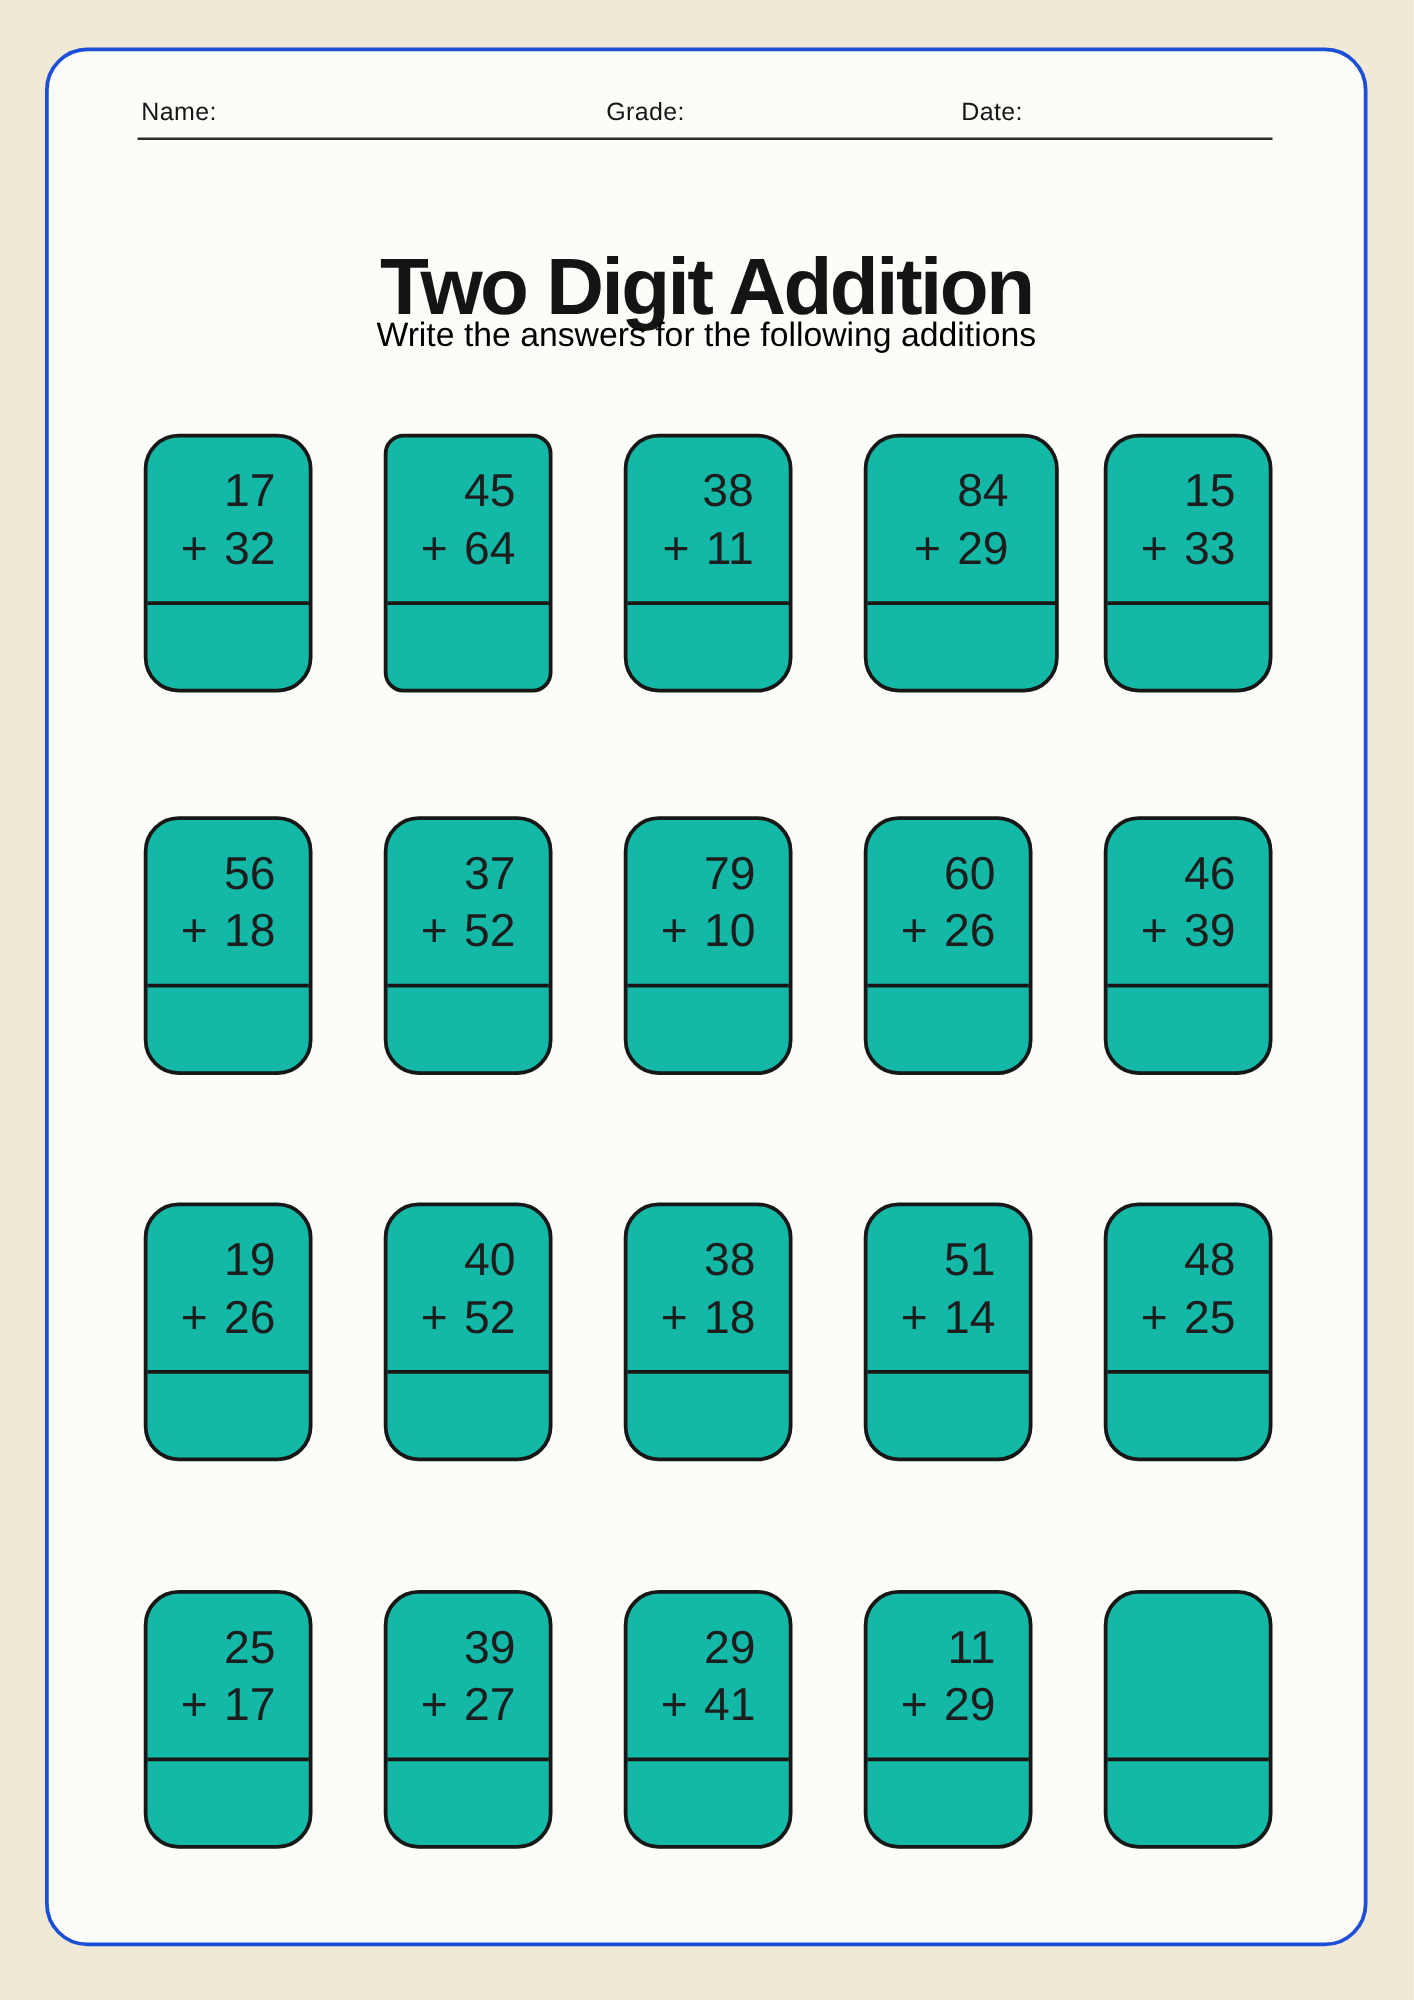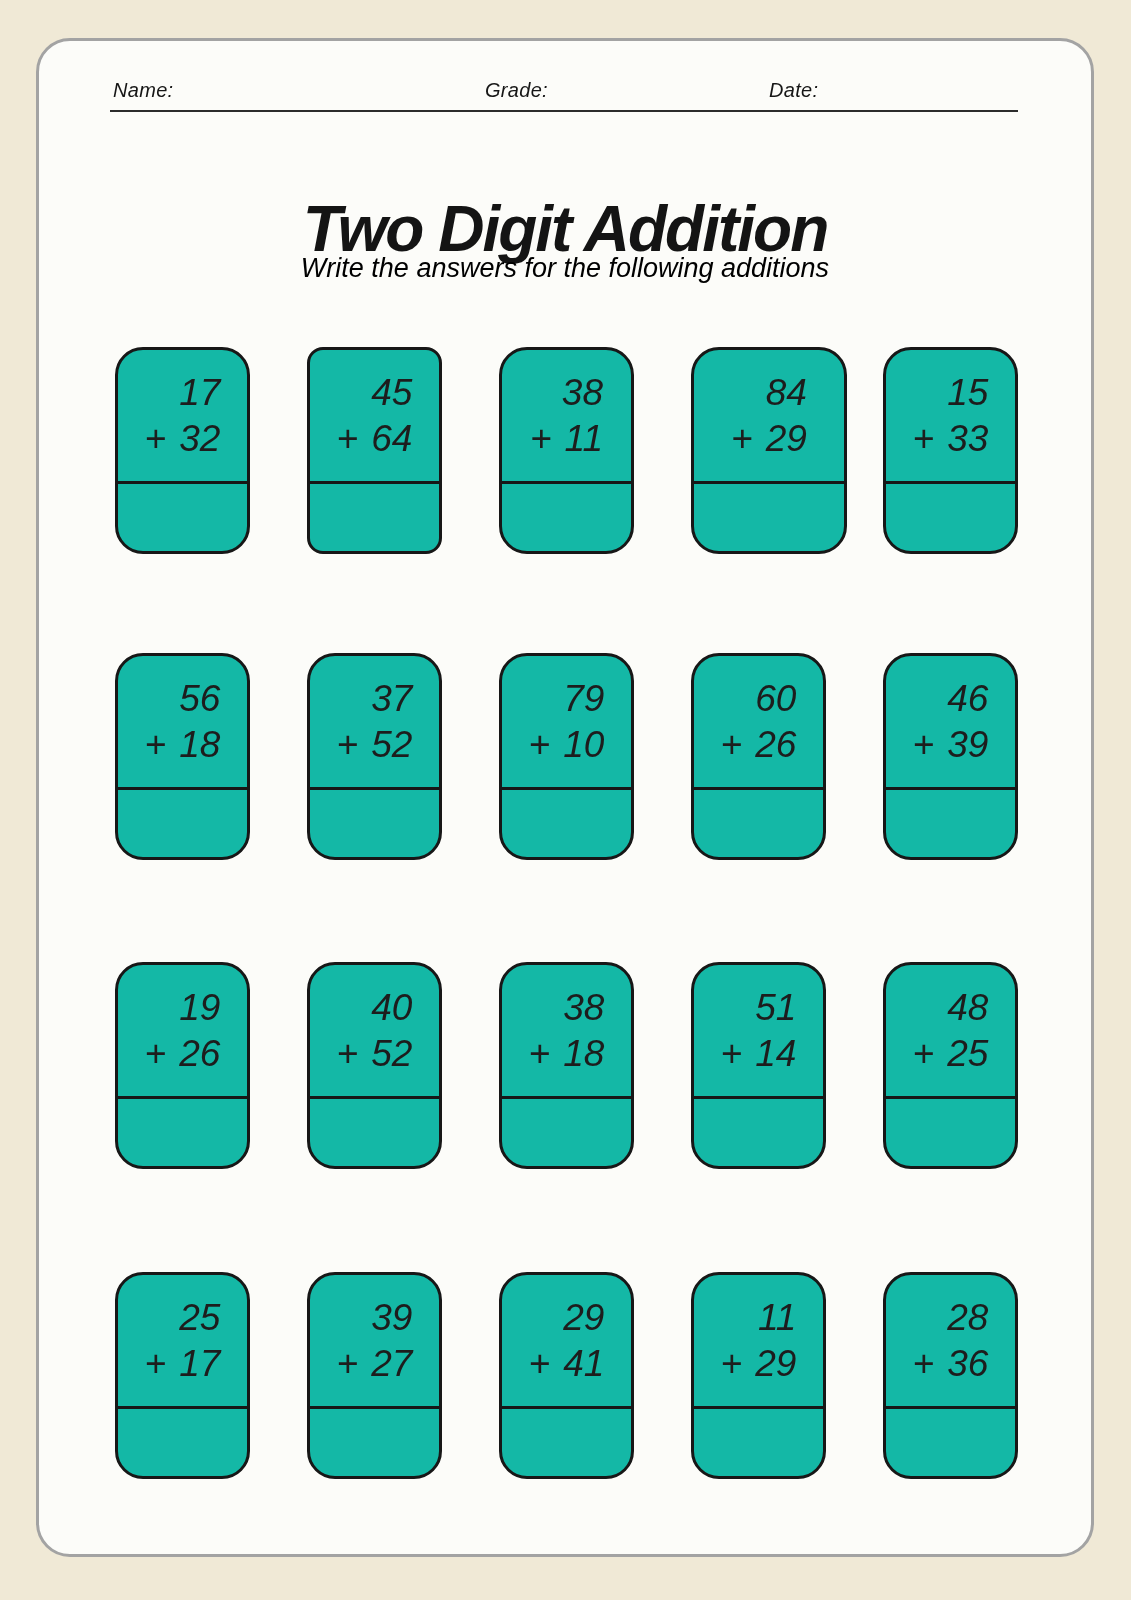--- a/index.html
+++ b/index.html
@@ -15,23 +15,22 @@
     color: #1A1A1A;
     overflow: hidden;
   }
   .sheet {
     position: absolute;
     left: 36px;
     top: 38px;
     width: 1052px;
     height: 1513px;
     background: #FCFCF9;
-    border: 3px solid #a3a3a3;
+    border: 3px solid #1d4ed8;
     border-radius: 34px;
-    font-style: italic;
   }
   
   .hdr-label {
     position: absolute;
     top: 38px;
     font-size: 20px;
     letter-spacing: 0.3px;
     color: #161616;
     white-space: nowrap;
   }
@@ -368,25 +367,17 @@
         <div class="line2">
           <span class="op">+</span><span class="operand">29</span>
         </div>
       </div>
     </div>
     <div class="divider"></div>
     <div class="answer-area"></div>
   </div>
 
   <div class="card" style="left: 844px; top: 1231px;">
-    <div class="top-area">
-      <div class="prob">
-        <div class="line1">28</div>
-        <div class="line2">
-          <span class="op">+</span><span class="operand">36</span>
-        </div>
-      </div>
-    </div>
     <div class="divider"></div>
     <div class="answer-area"></div>
   </div>
 </div>
 </div>
 
 </body></html>

